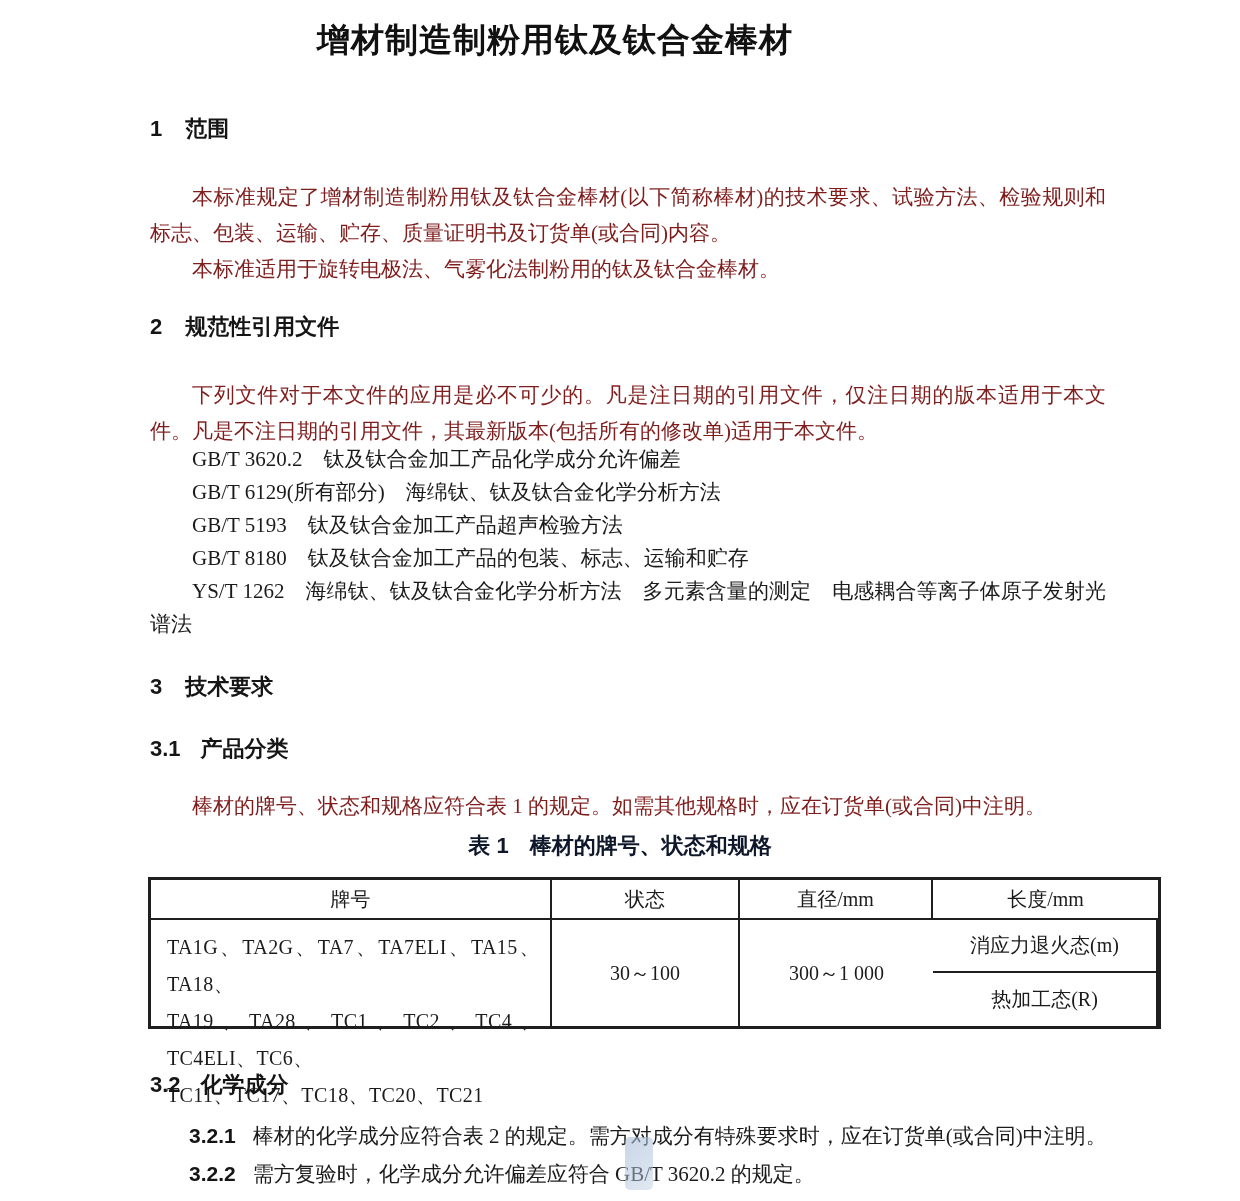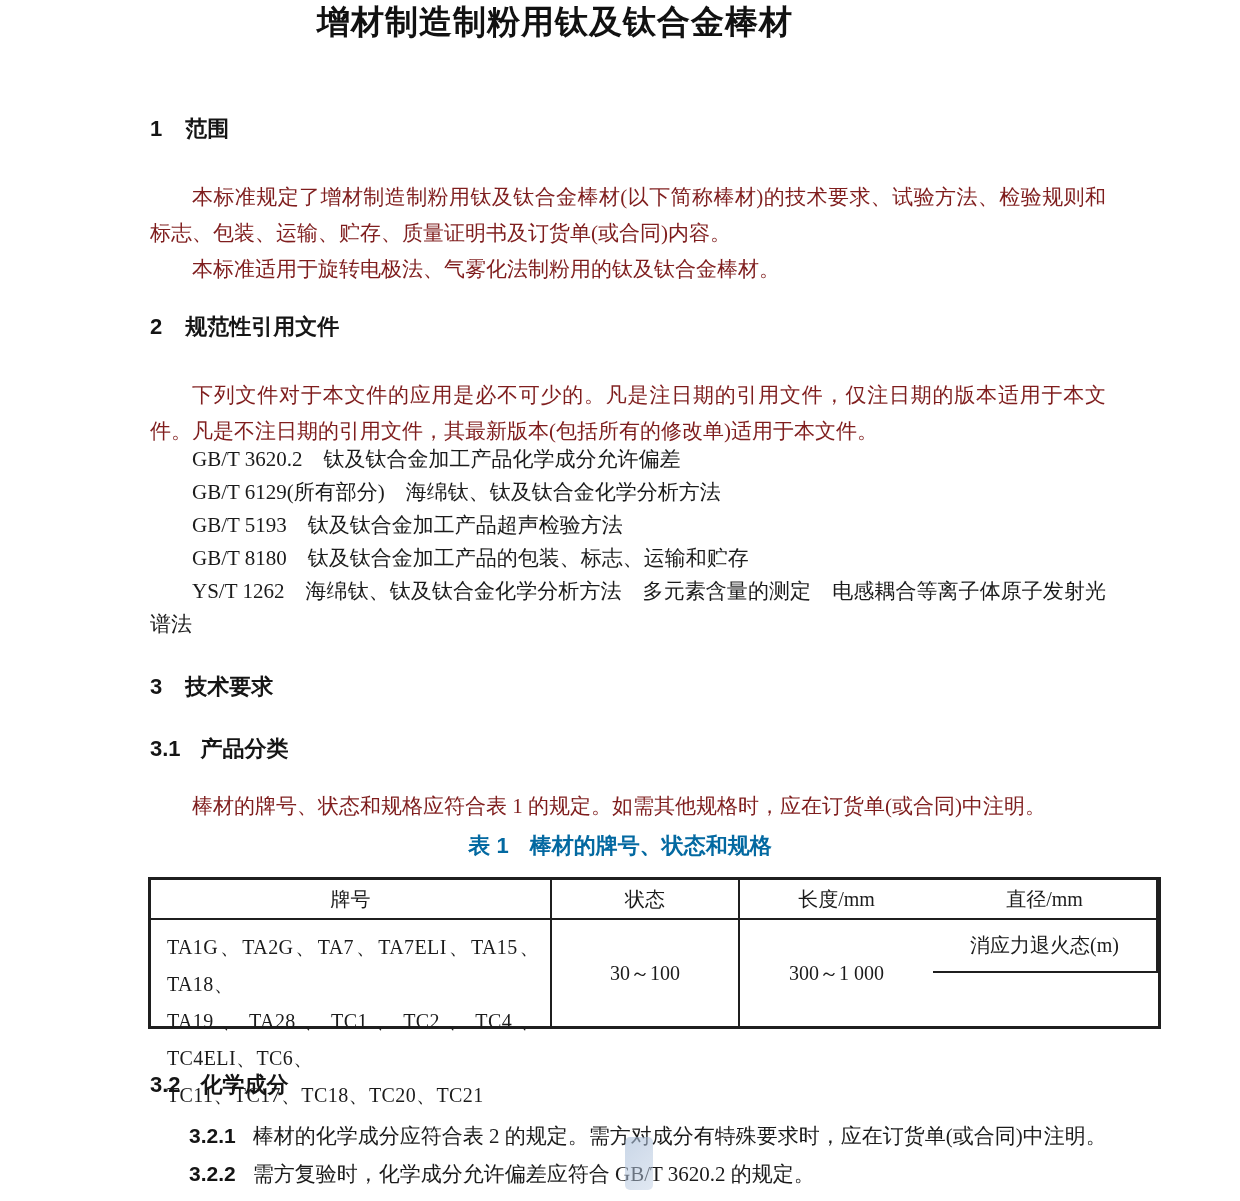--- a/index.html
+++ b/index.html
@@ -4,21 +4,21 @@
 <style>
   html,body{margin:0;padding:0;}
   body{
     width:1240px;height:1201px;background:#ffffff;position:relative;
     font-family:"Liberation Serif","DejaVu Serif",serif;color:#1b1b1b;
     overflow:hidden;
   }
   .abs{position:absolute;}
   
   .doc-title{
-    top:0;left:0;width:1110px;text-align:center;
+    top:18px;left:0;width:1110px;text-align:center;
     font-family:"Liberation Sans","DejaVu Sans",sans-serif;
     font-weight:bold;font-size:33px;letter-spacing:1px;color:#111;
   }
   
   .sec-h{
     left:150px;width:956px;
     font-family:"Liberation Sans","DejaVu Sans",sans-serif;
     font-weight:bold;font-size:22px;color:#151515;white-space:nowrap;
   }
   .sec-h .num{margin-right:23px;}
@@ -35,21 +35,21 @@
   
   .clause{left:150px;width:956px;font-size:21px;line-height:30px;text-align:justify;margin-left:39px;}
   .clause .cnum{
     font-family:"Liberation Sans","DejaVu Sans",sans-serif;
     font-weight:bold;font-size:21px;margin-right:17px;color:#151515;
   }
   
   .tbl-caption{
     top:831px;left:0;width:1240px;text-align:center;
     font-family:"Liberation Sans","DejaVu Sans",sans-serif;
-    font-weight:bold;font-size:22px;color:#0369a1;
+    font-weight:bold;font-size:22px;color:#0f172a;
   }
   .tbl-caption .cap-title{margin-left:21px;}
   
   .tbl{
     top:877px;left:148px;width:1013px;height:152px;box-sizing:border-box;
     border:3px solid #1f1f1f;display:grid;
     grid-template-columns:401px 188px 193px 1fr;
     grid-template-rows:40px 1fr 1fr;
     font-size:20px;color:#1b1b1b;
   }
@@ -111,32 +111,33 @@
 </div>
 <div class="abs para" style="top:788px">棒材的牌号、状态和规格应符合表 1 的规定。如需其他规格时，应在订货单(或合同)中注明。</div>
 
 <div class="abs tbl-caption">
   <span>表 1</span><span class="cap-title">棒材的牌号、状态和规格</span>
 </div>
 
 <div class="abs tbl">
   <div class="cell v hb">牌号</div>
   <div class="cell v hb">状态</div>
+  <div class="cell v hb">直径/mm</div>
   <div class="cell hb">长度/mm</div>
-  <div class="cell v hb">直径/mm</div>
 
   <div class="cell v grade-cell">
     <div>TA1G、TA2G、TA7、TA7ELI、TA15、TA18、</div>
     <div>TA19、TA28、TC1、TC2、TC4、TC4ELI、TC6、</div>
     <div>TC11、TC17、TC18、TC20、TC21</div>
   </div>
 
   <div class="cell v hb">消应力退火态(m)</div>
   <div class="cell v span2">30～100</div>
   <div class="cell span2">300～1 000</div>
+  <div class="cell v">热加工态(R)</div>
 </div>
 
 <div class="abs sec-h" style="top:1070px">
   <span class="num" style="margin-right:20px">3.2</span><span>化学成分</span>
 </div>
 
 <div class="abs clause" style="top:1121px">
   <span class="cnum">3.2.1</span><span>棒材的化学成分应符合表 2 的规定。需方对成分有特殊要求时，应在订货单(或合同)中注明。</span>
 </div>
 <div class="abs clause" style="top:1159px">

